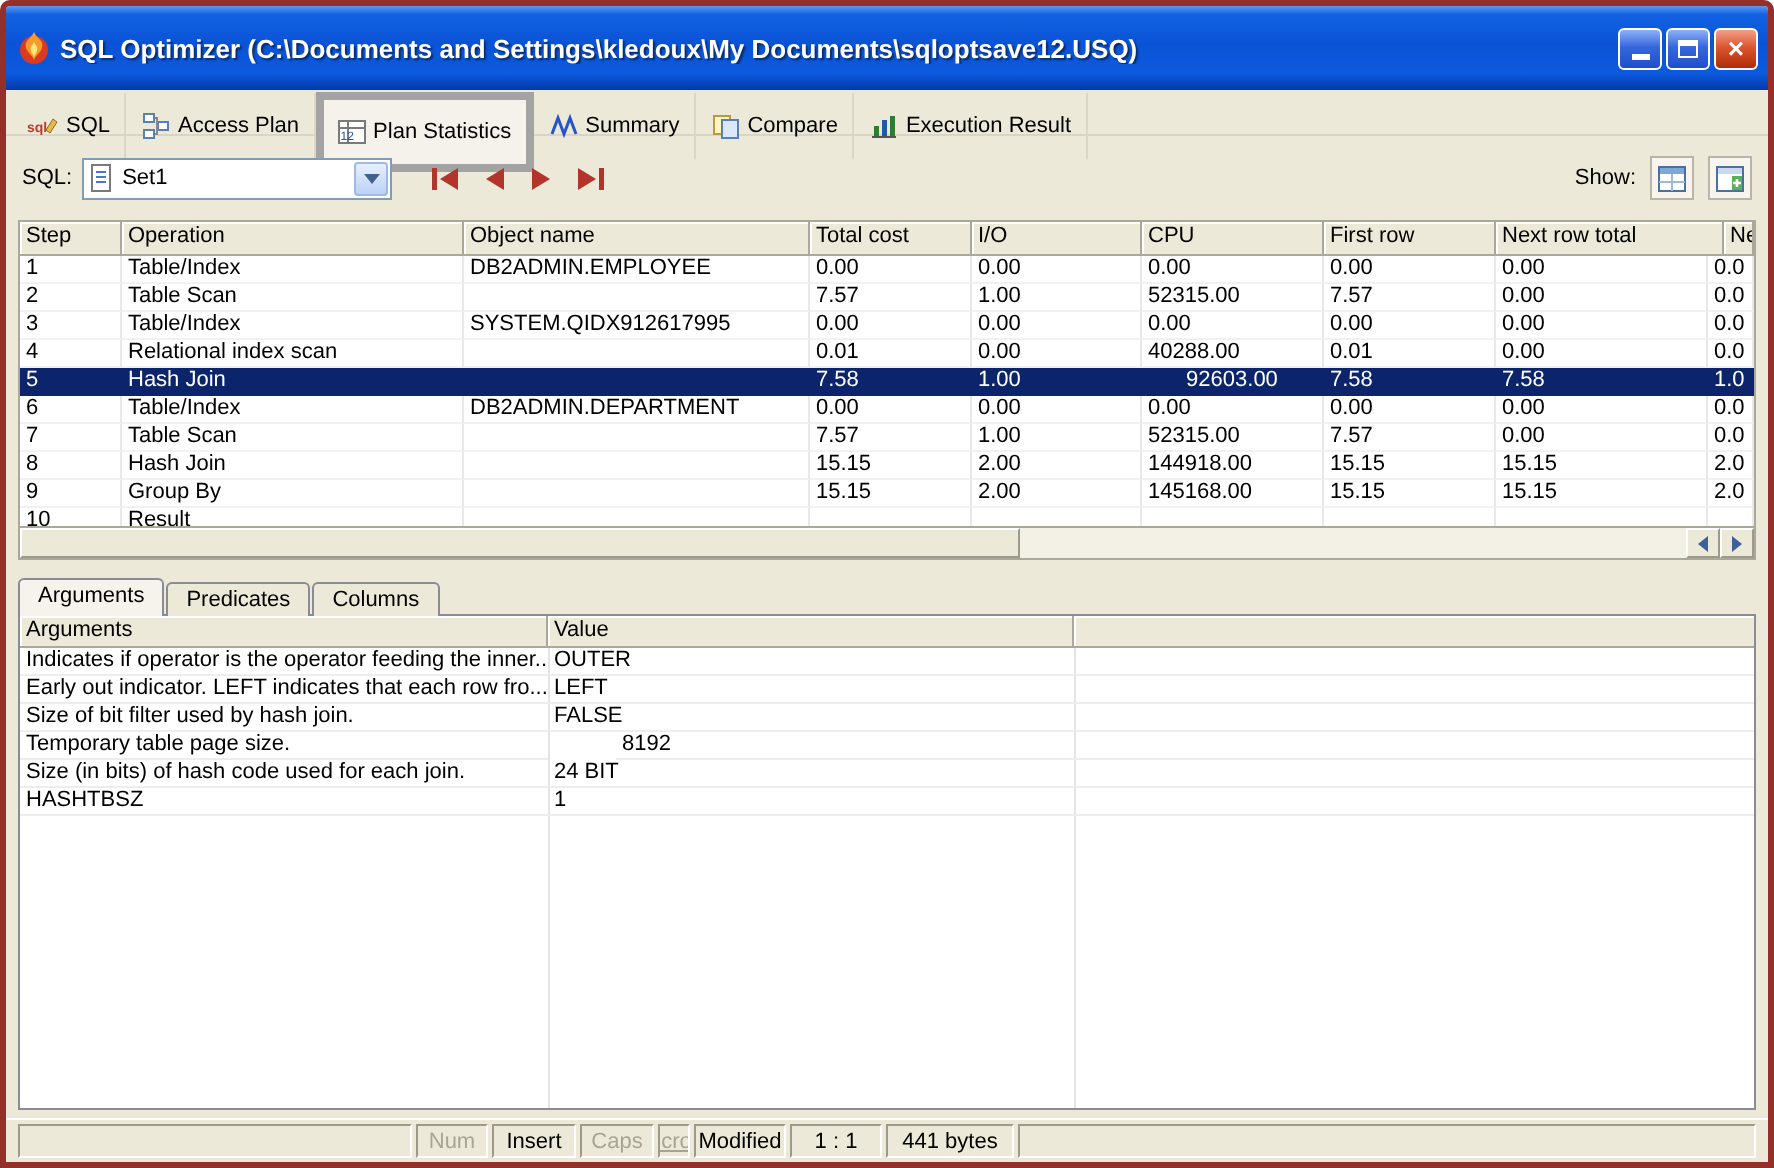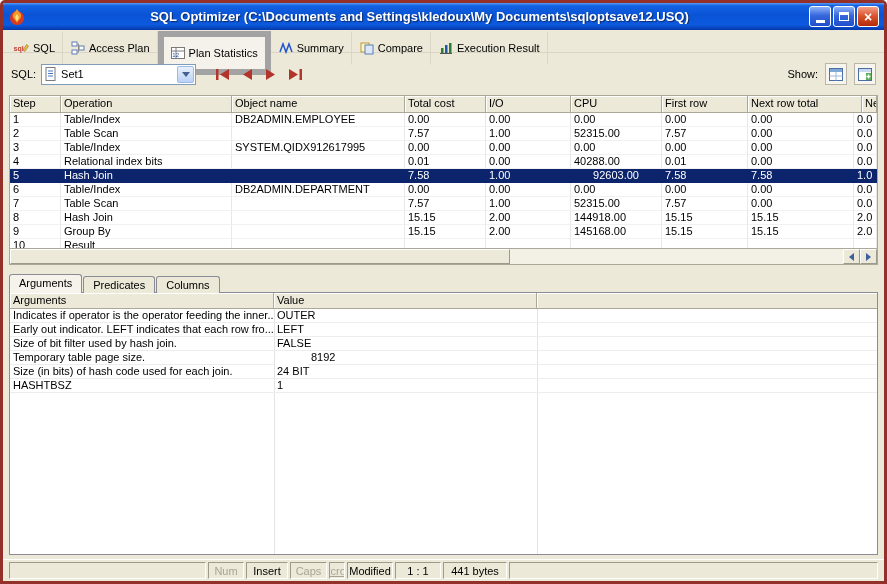--- a/index.html
+++ b/index.html
@@ -3,41 +3,41 @@
 <meta charset="utf-8">
 <style>
   * { box-sizing: border-box; margin: 0; padding: 0; }
   html,body { width: 887px; height: 584px; overflow: hidden;
     font-family: "Liberation Sans", sans-serif; font-size: 11px; color: #000; }
   .window { width: 887px; height: 584px; border: 3px solid #94302A;
     border-radius: 5px 5px 0 0; background: #ECE9D8;
     display: flex; flex-direction: column; overflow: hidden; }
 
   
-  .titlebar { height: 27px; flex: none; display: flex; align-items: center; padding: 0 5px;
-    background: linear-gradient(180deg,#5A9AF5 0%,#1262E2 10%,#0A53D6 45%,#0C5ADF 80%,#0538A8 100%); text-align: center; }
+  .titlebar { height: 42px; flex: none; display: flex; align-items: center; padding: 0 5px;
+    background: linear-gradient(180deg,#5A9AF5 0%,#1262E2 10%,#0A53D6 45%,#0C5ADF 80%,#0538A8 100%); }
   .app-icon { width: 18px; height: 18px; flex: none; margin-right: 4px; }
   .title-text { flex: 1; color: #fff; font-weight: bold; font-size: 13px;
     text-shadow: 1px 1px 1px #082A6A; white-space: nowrap; overflow: hidden; }
   .tbtns { display: flex; gap: 2px; }
   .tbtn { width: 22px; height: 21px; border: 1px solid #fff; border-radius: 3px;
     display: flex; align-items: center; justify-content: center; color: #fff; cursor: default; }
   .tbtn.blue { background: linear-gradient(180deg,#8DB2F8 0%,#3667DC 45%,#1F4ECC 100%); }
   .tbtn.red  { background: linear-gradient(180deg,#F2A088 0%,#DB5530 45%,#B22B07 100%); }
   .glyph-min { width: 9px; height: 3px; background: #fff; margin-top: 9px; }
   .glyph-max { width: 10px; height: 9px; border: 1px solid #fff; border-top: 3px solid #fff; }
   .glyph-close { font-size: 14px; font-weight: bold; line-height: 1; }
 
   
   .tabbar { height: 23px; flex: none; display: flex; align-items: stretch;
     padding: 1px 2px; background: #ECE9D8; border-bottom: 1px solid #D8D4C6; }
   .tab { display: flex; align-items: center; gap: 4px; padding: 16px 7px;
     border: 1px solid transparent; border-right: 1px solid #DAD6C8; white-space: nowrap; }
   .tab svg { flex: none; }
-  .tab.sel { background: #F4F2EA; border: 6px solid #a3a3a3; }
+  .tab.sel { background: #F4F2EA; border: 4px solid #a3a3a3; }
 
   
   .toolbar { height: 42px; flex: none; display: flex; align-items: center; padding: 0 8px; gap: 5px; }
   .combo { width: 155px; height: 21px; border: 1px solid #7F9DB9; background: #fff;
     display: flex; align-items: center; gap: 4px; padding-left: 3px; }
   .combo .val { flex: 1; white-space: nowrap; overflow: hidden; }
   .combo-drop { width: 17px; height: 17px; margin-right: 1px; border: 1px solid #9EBAE4; border-radius: 2px;
     background: linear-gradient(180deg,#E8F0FC,#BAD1F8); display: flex; align-items: center; justify-content: center; }
   .tri-down { width: 0; height: 0; border-left: 4px solid transparent; border-right: 4px solid transparent;
     border-top: 5px solid #42618C; }
@@ -269,21 +269,21 @@
           <div class="gcell" style="width: 173px;">SYSTEM.QIDX912617995</div>
           <div class="gcell" style="width: 81px;">0.00</div>
           <div class="gcell" style="width: 85px;">0.00</div>
           <div class="gcell" style="width: 91px;">0.00</div>
           <div class="gcell" style="width: 86px;">0.00</div>
           <div class="gcell" style="width: 106px;">0.00</div>
           <div class="gcell" style="flex: 1 1 0%;">0.0</div>
         </div>
         <div class="grow">
           <div class="gcell" style="width: 51px;">4</div>
-          <div class="gcell" style="width: 171px;">Relational index bits</div>
+          <div class="gcell" style="width: 171px;">Relational index scan</div>
           <div class="gcell" style="width: 173px;"></div>
           <div class="gcell" style="width: 81px;">0.01</div>
           <div class="gcell" style="width: 85px;">0.00</div>
           <div class="gcell" style="width: 91px;">40288.00</div>
           <div class="gcell" style="width: 86px;">0.01</div>
           <div class="gcell" style="width: 106px;">0.00</div>
           <div class="gcell" style="flex: 1 1 0%;">0.0</div>
         </div>
         <div class="grow sel">
           <div class="gcell" style="width: 51px;">5</div>

